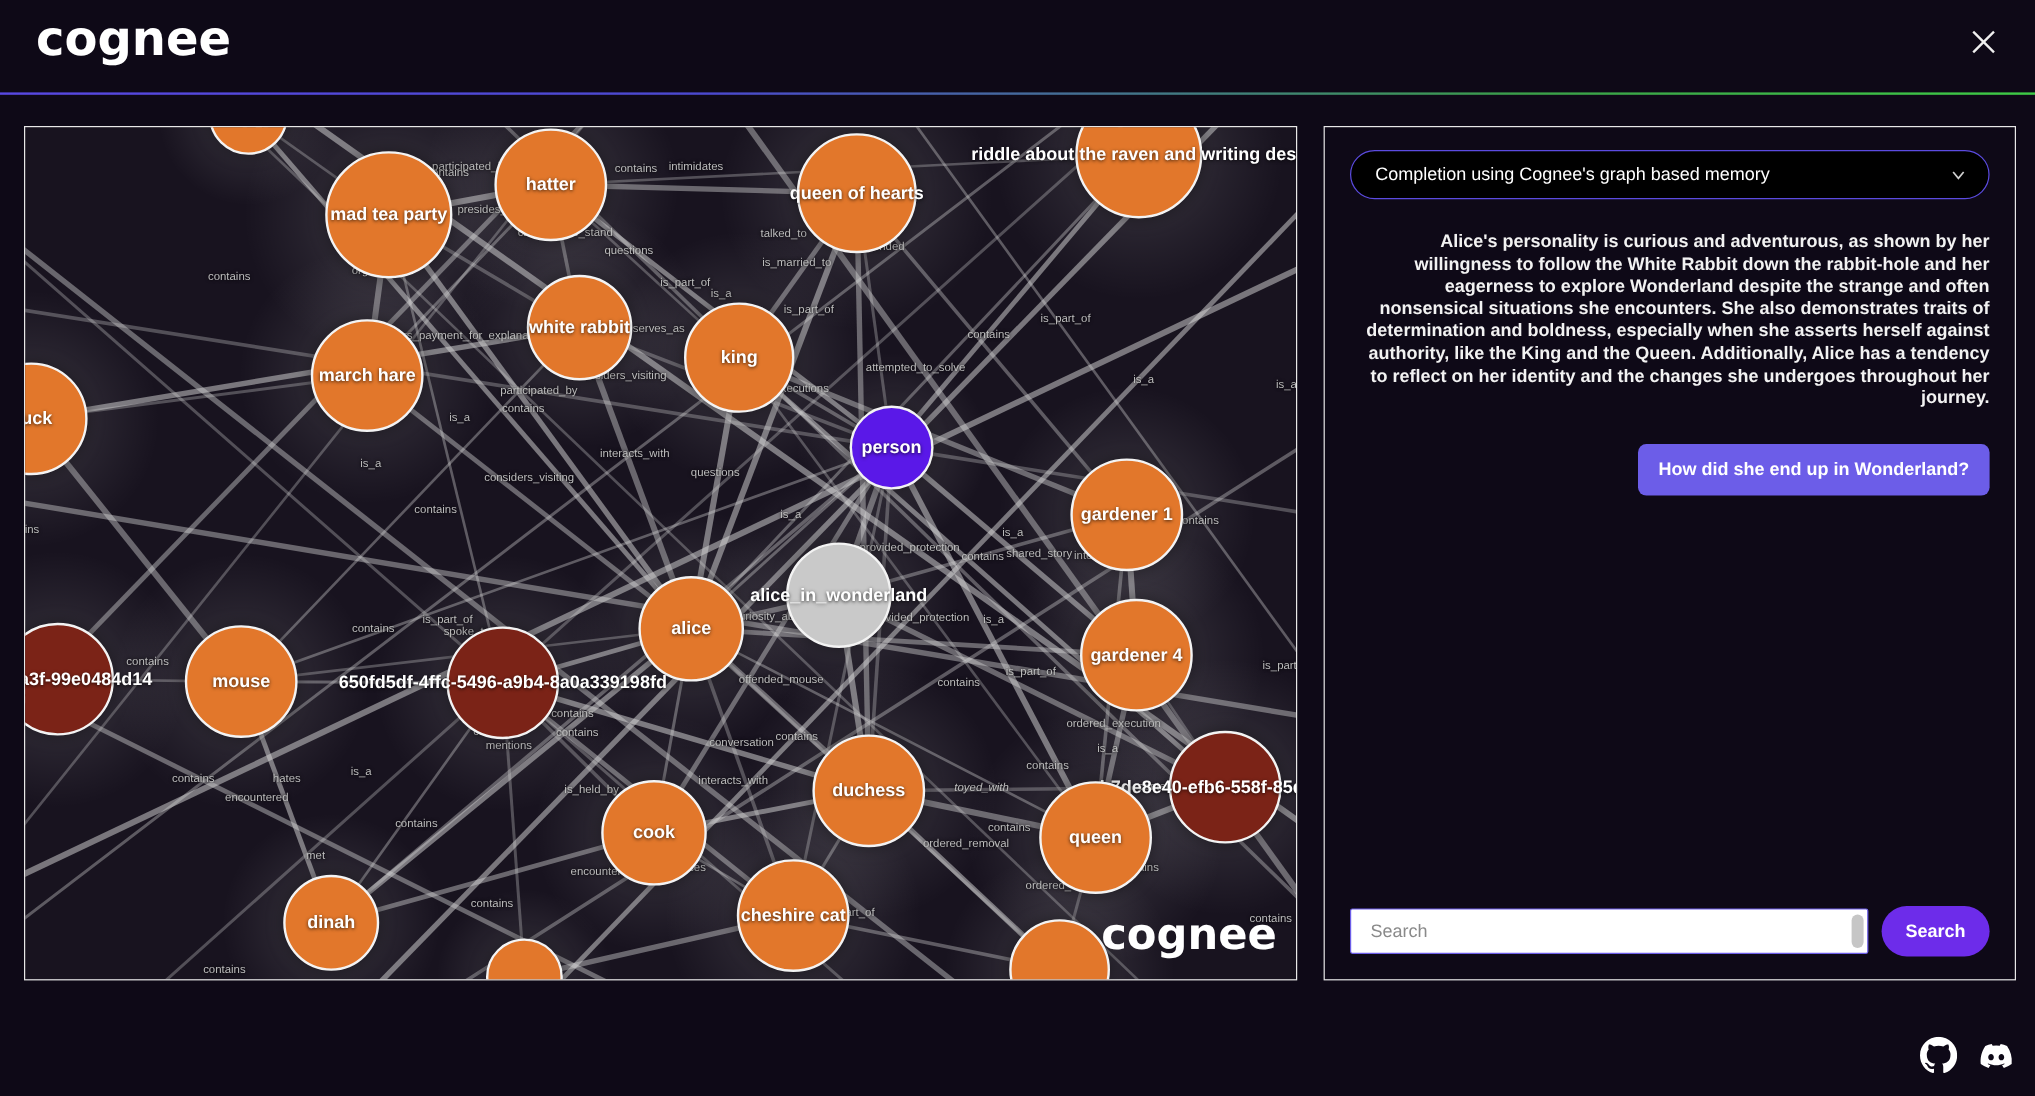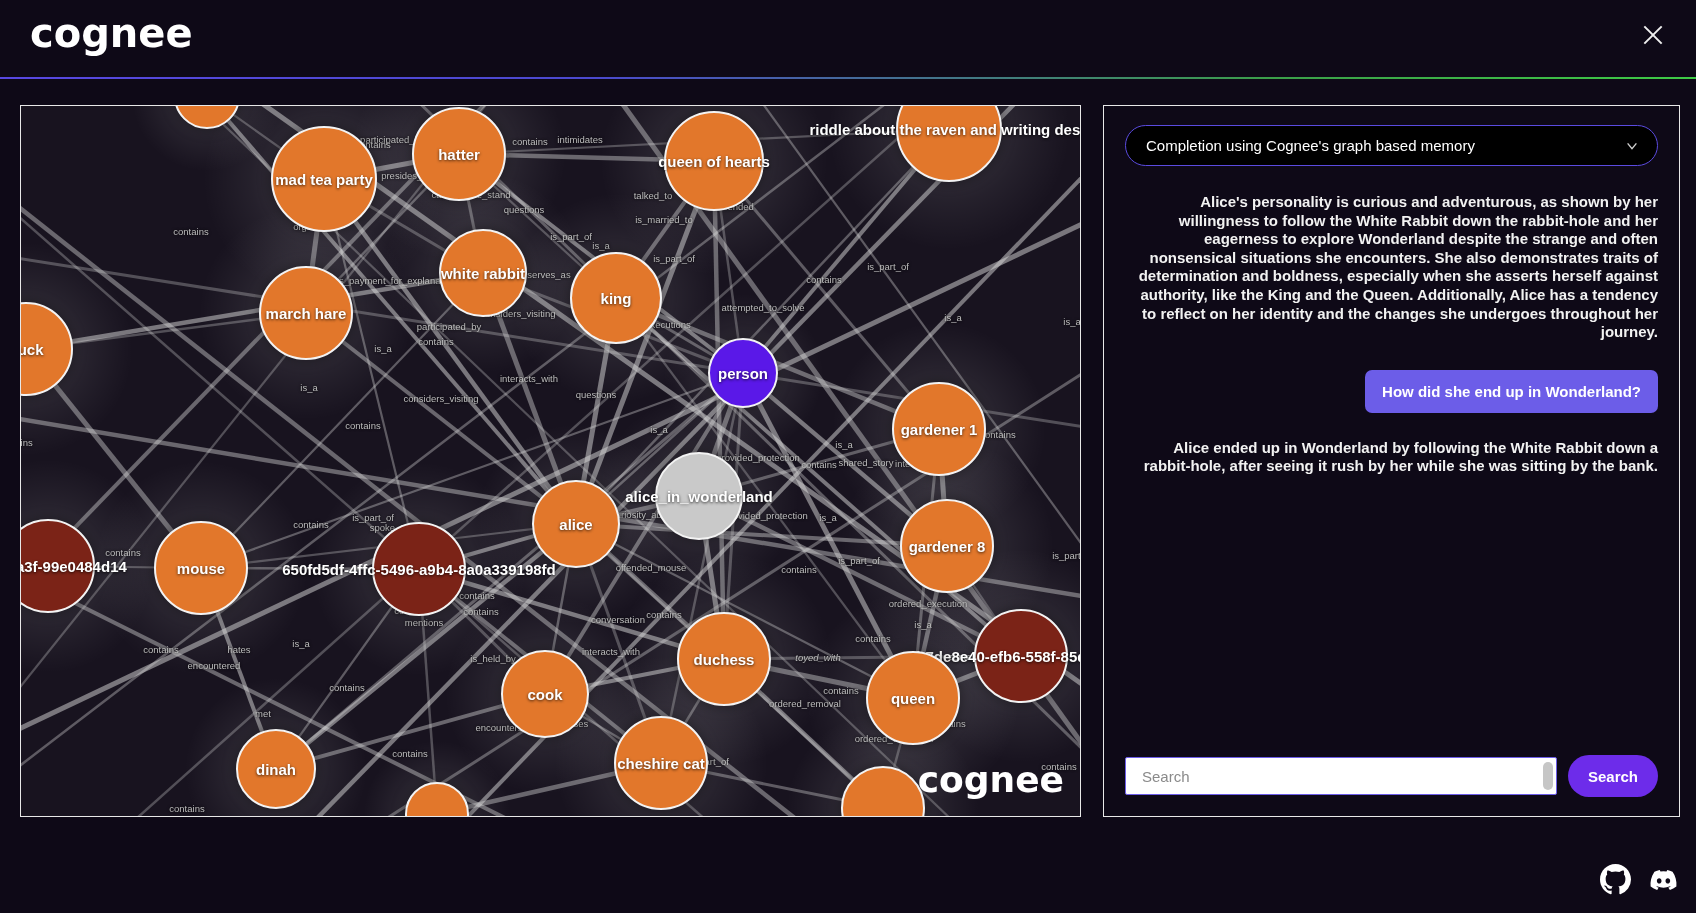--- a/index.html
+++ b/index.html
@@ -328,21 +328,21 @@
         <div class="node" style="left: 133px; top: 415px; width: 94px; height: 94px; background: rgb(226, 119, 43);">
           <span class="nlabel">mouse</span>
         </div>
         <div class="node" style="left: -20px; top: 413px; width: 94px; height: 94px; background: rgb(123, 35, 23);">
           <span class="nlabel">6ac3-aa3f-99e0484d14</span>
         </div>
         <div class="node" style="left: 351px; top: 416px; width: 94px; height: 94px; background: rgb(123, 35, 23); text-align: right;">
           <span class="nlabel">650fd5df-4ffc-5496-a9b4-8a0a339198fd</span>
         </div>
         <div class="node" style="left: 879px; top: 393px; width: 94px; height: 94px; background: rgb(226, 119, 43);">
-          <span class="nlabel">gardener 8</span>
+          <span class="nlabel">gardener 4</span>
         </div>
         <div class="node" style="left: 656px; top: 506px; width: 94px; height: 94px; background: rgb(226, 119, 43);">
           <span class="nlabel">duchess</span>
         </div>
         <div class="node" style="left: 480px; top: 544px; width: 88px; height: 88px; background: rgb(226, 119, 43);">
           <span class="nlabel">cook</span>
         </div>
         <div class="node" style="left: 953px; top: 503px; width: 94px; height: 94px; background: rgb(123, 35, 23);">
           <span class="nlabel">b7de8e40-efb6-558f-85da-63b</span>
         </div>
@@ -364,21 +364,20 @@
   <div class="right-panel">
     <div class="mode-select">
       <span class="val">Completion using Cognee's graph based memory</span>
       <svg viewBox="0 0 16 16">
         <polyline points="3,5 8,11 13,5"></polyline>
       </svg>
     </div>
     <div class="chat">
       <div class="answer">Alice's personality is curious and adventurous, as shown by her willingness to follow the White Rabbit down the rabbit-hole and her eagerness to explore Wonderland despite the strange and often nonsensical situations she encounters. She also demonstrates traits of determination and boldness, especially when she asserts herself against authority, like the King and the Queen. Additionally, Alice has a tendency to reflect on her identity and the changes she undergoes throughout her journey.</div>
       <div class="bubble">How did she end up in Wonderland?</div>
-      <div class="answer">Alice ended up in Wonderland by following the White Rabbit down a rabbit-hole, after seeing it rush by her while she was sitting by the bank.</div>
     </div>
     <div class="search-row">
       <div class="search-wrap">
         <input placeholder="Search" style="">
         <div class="input-scrollbar"></div>
       </div>
       <button class="search-btn">Search</button>
     </div>
   </div>
 

